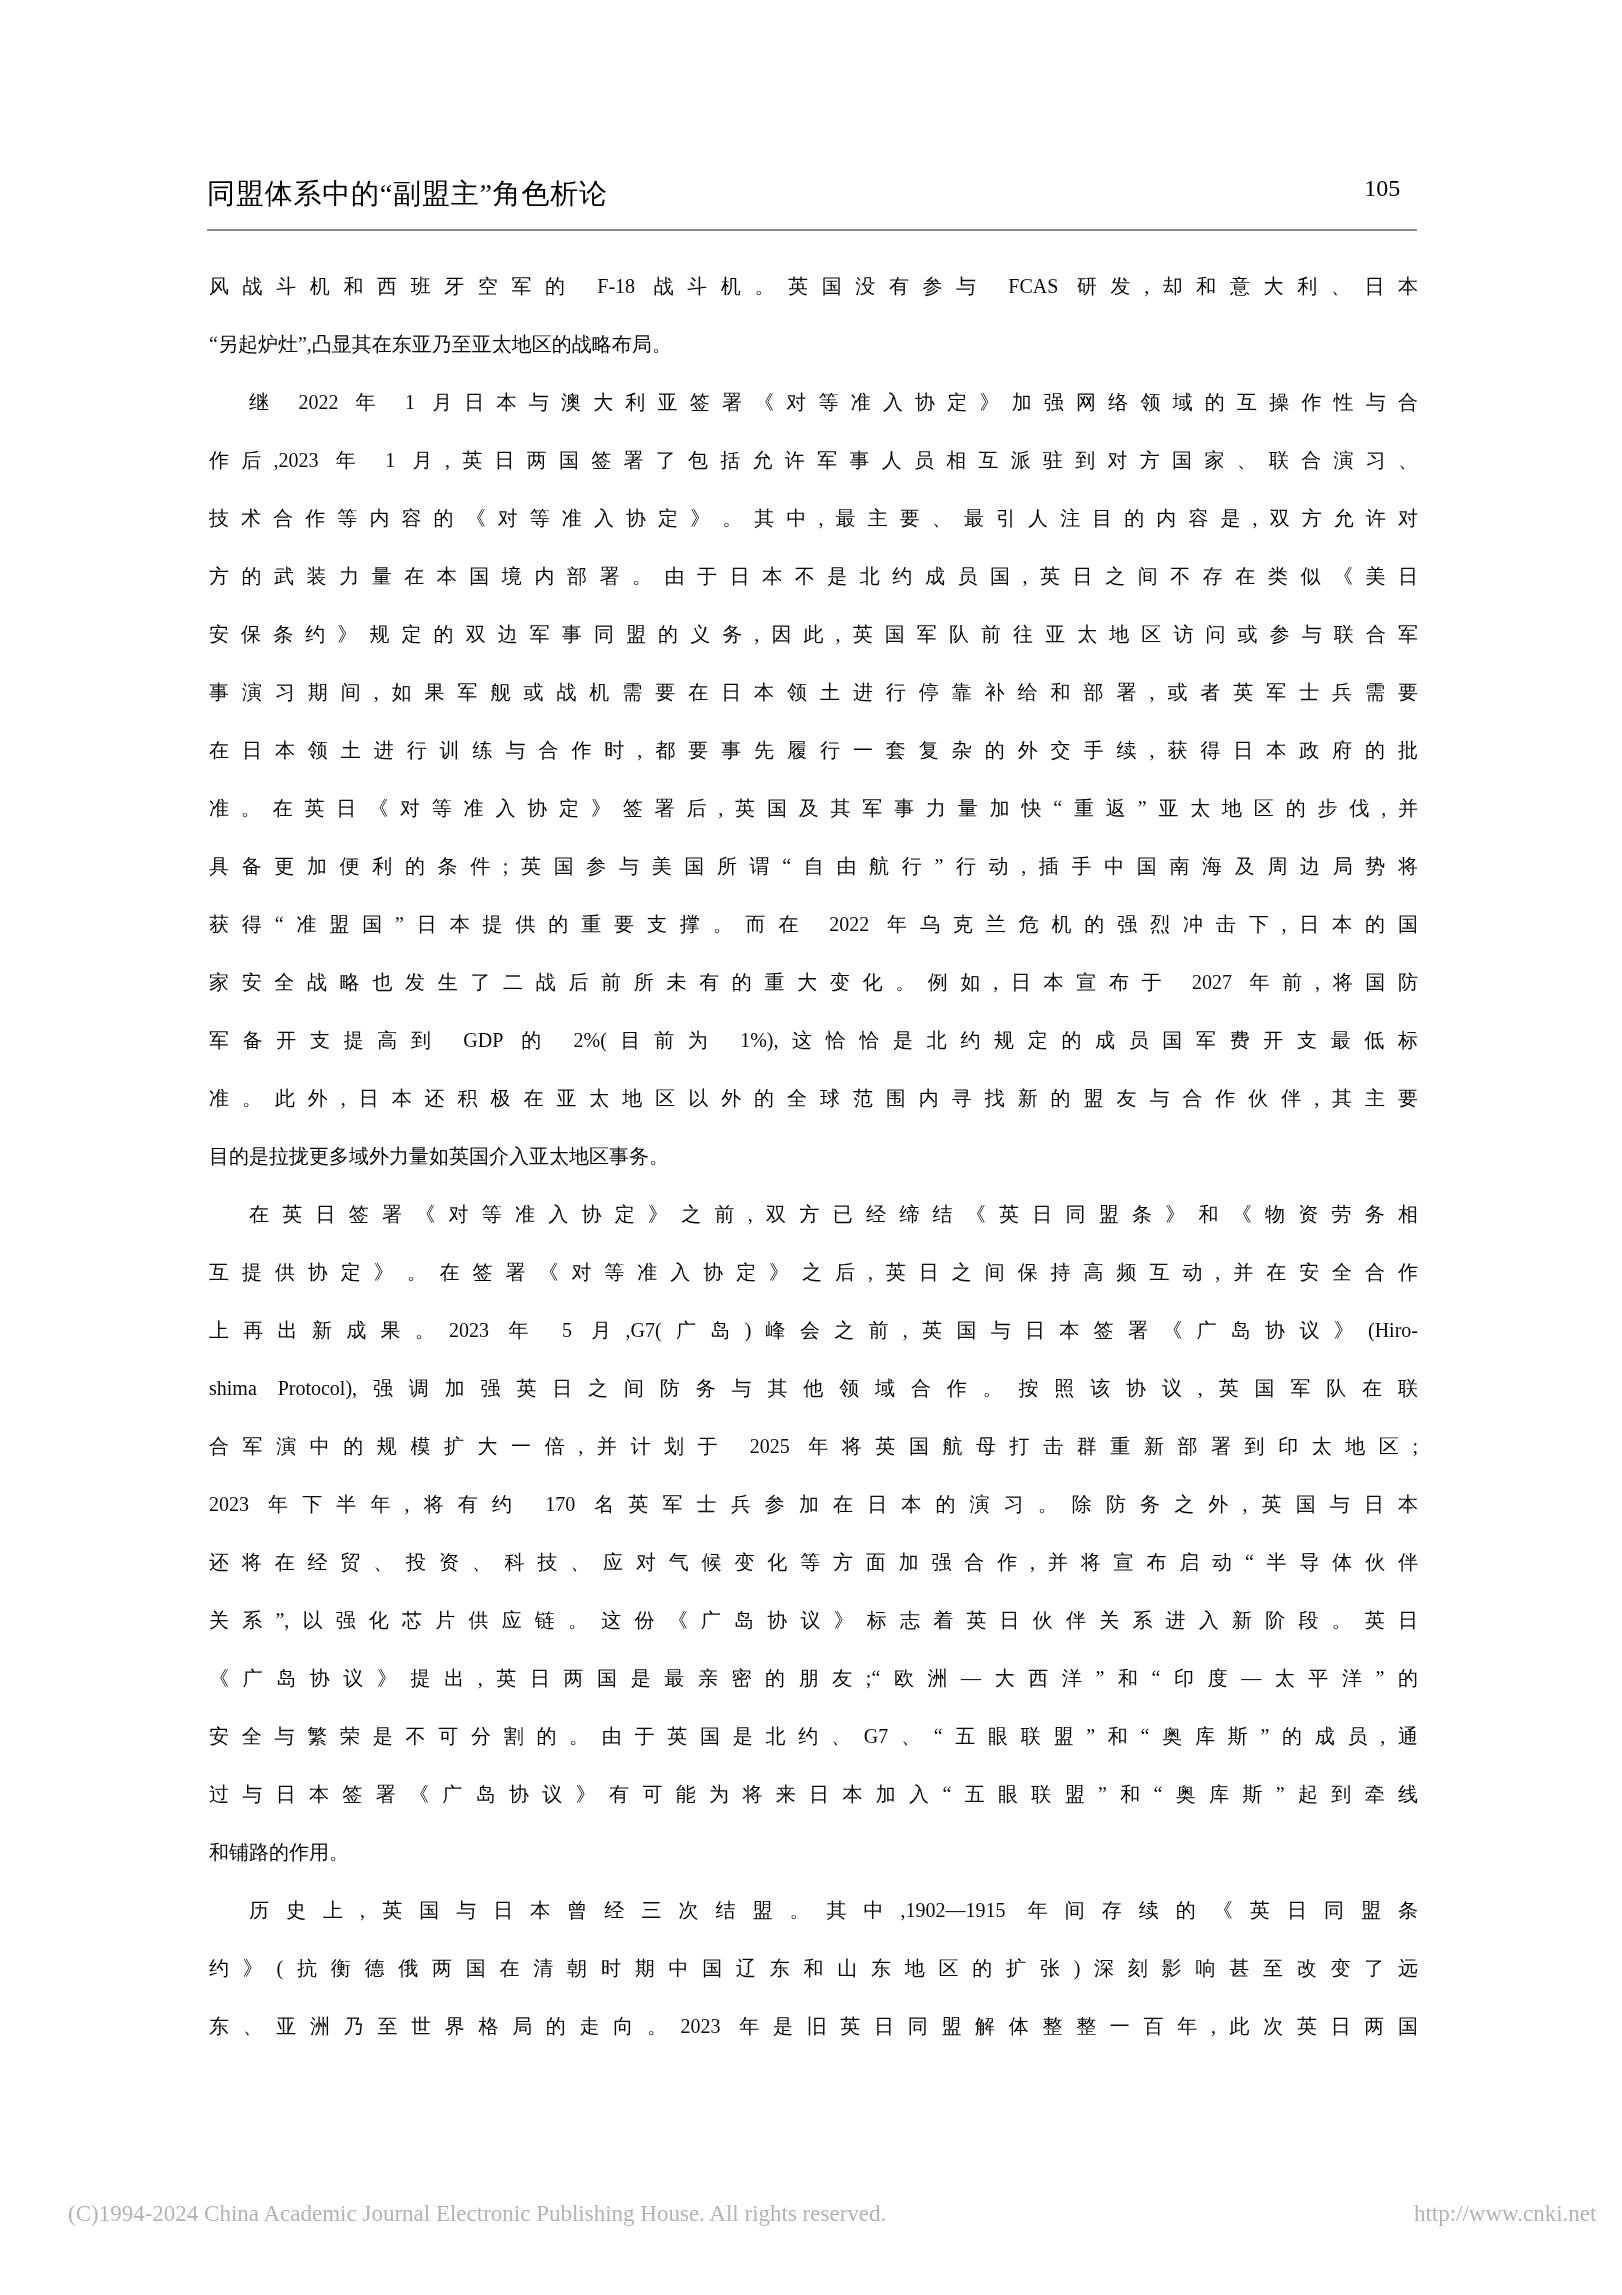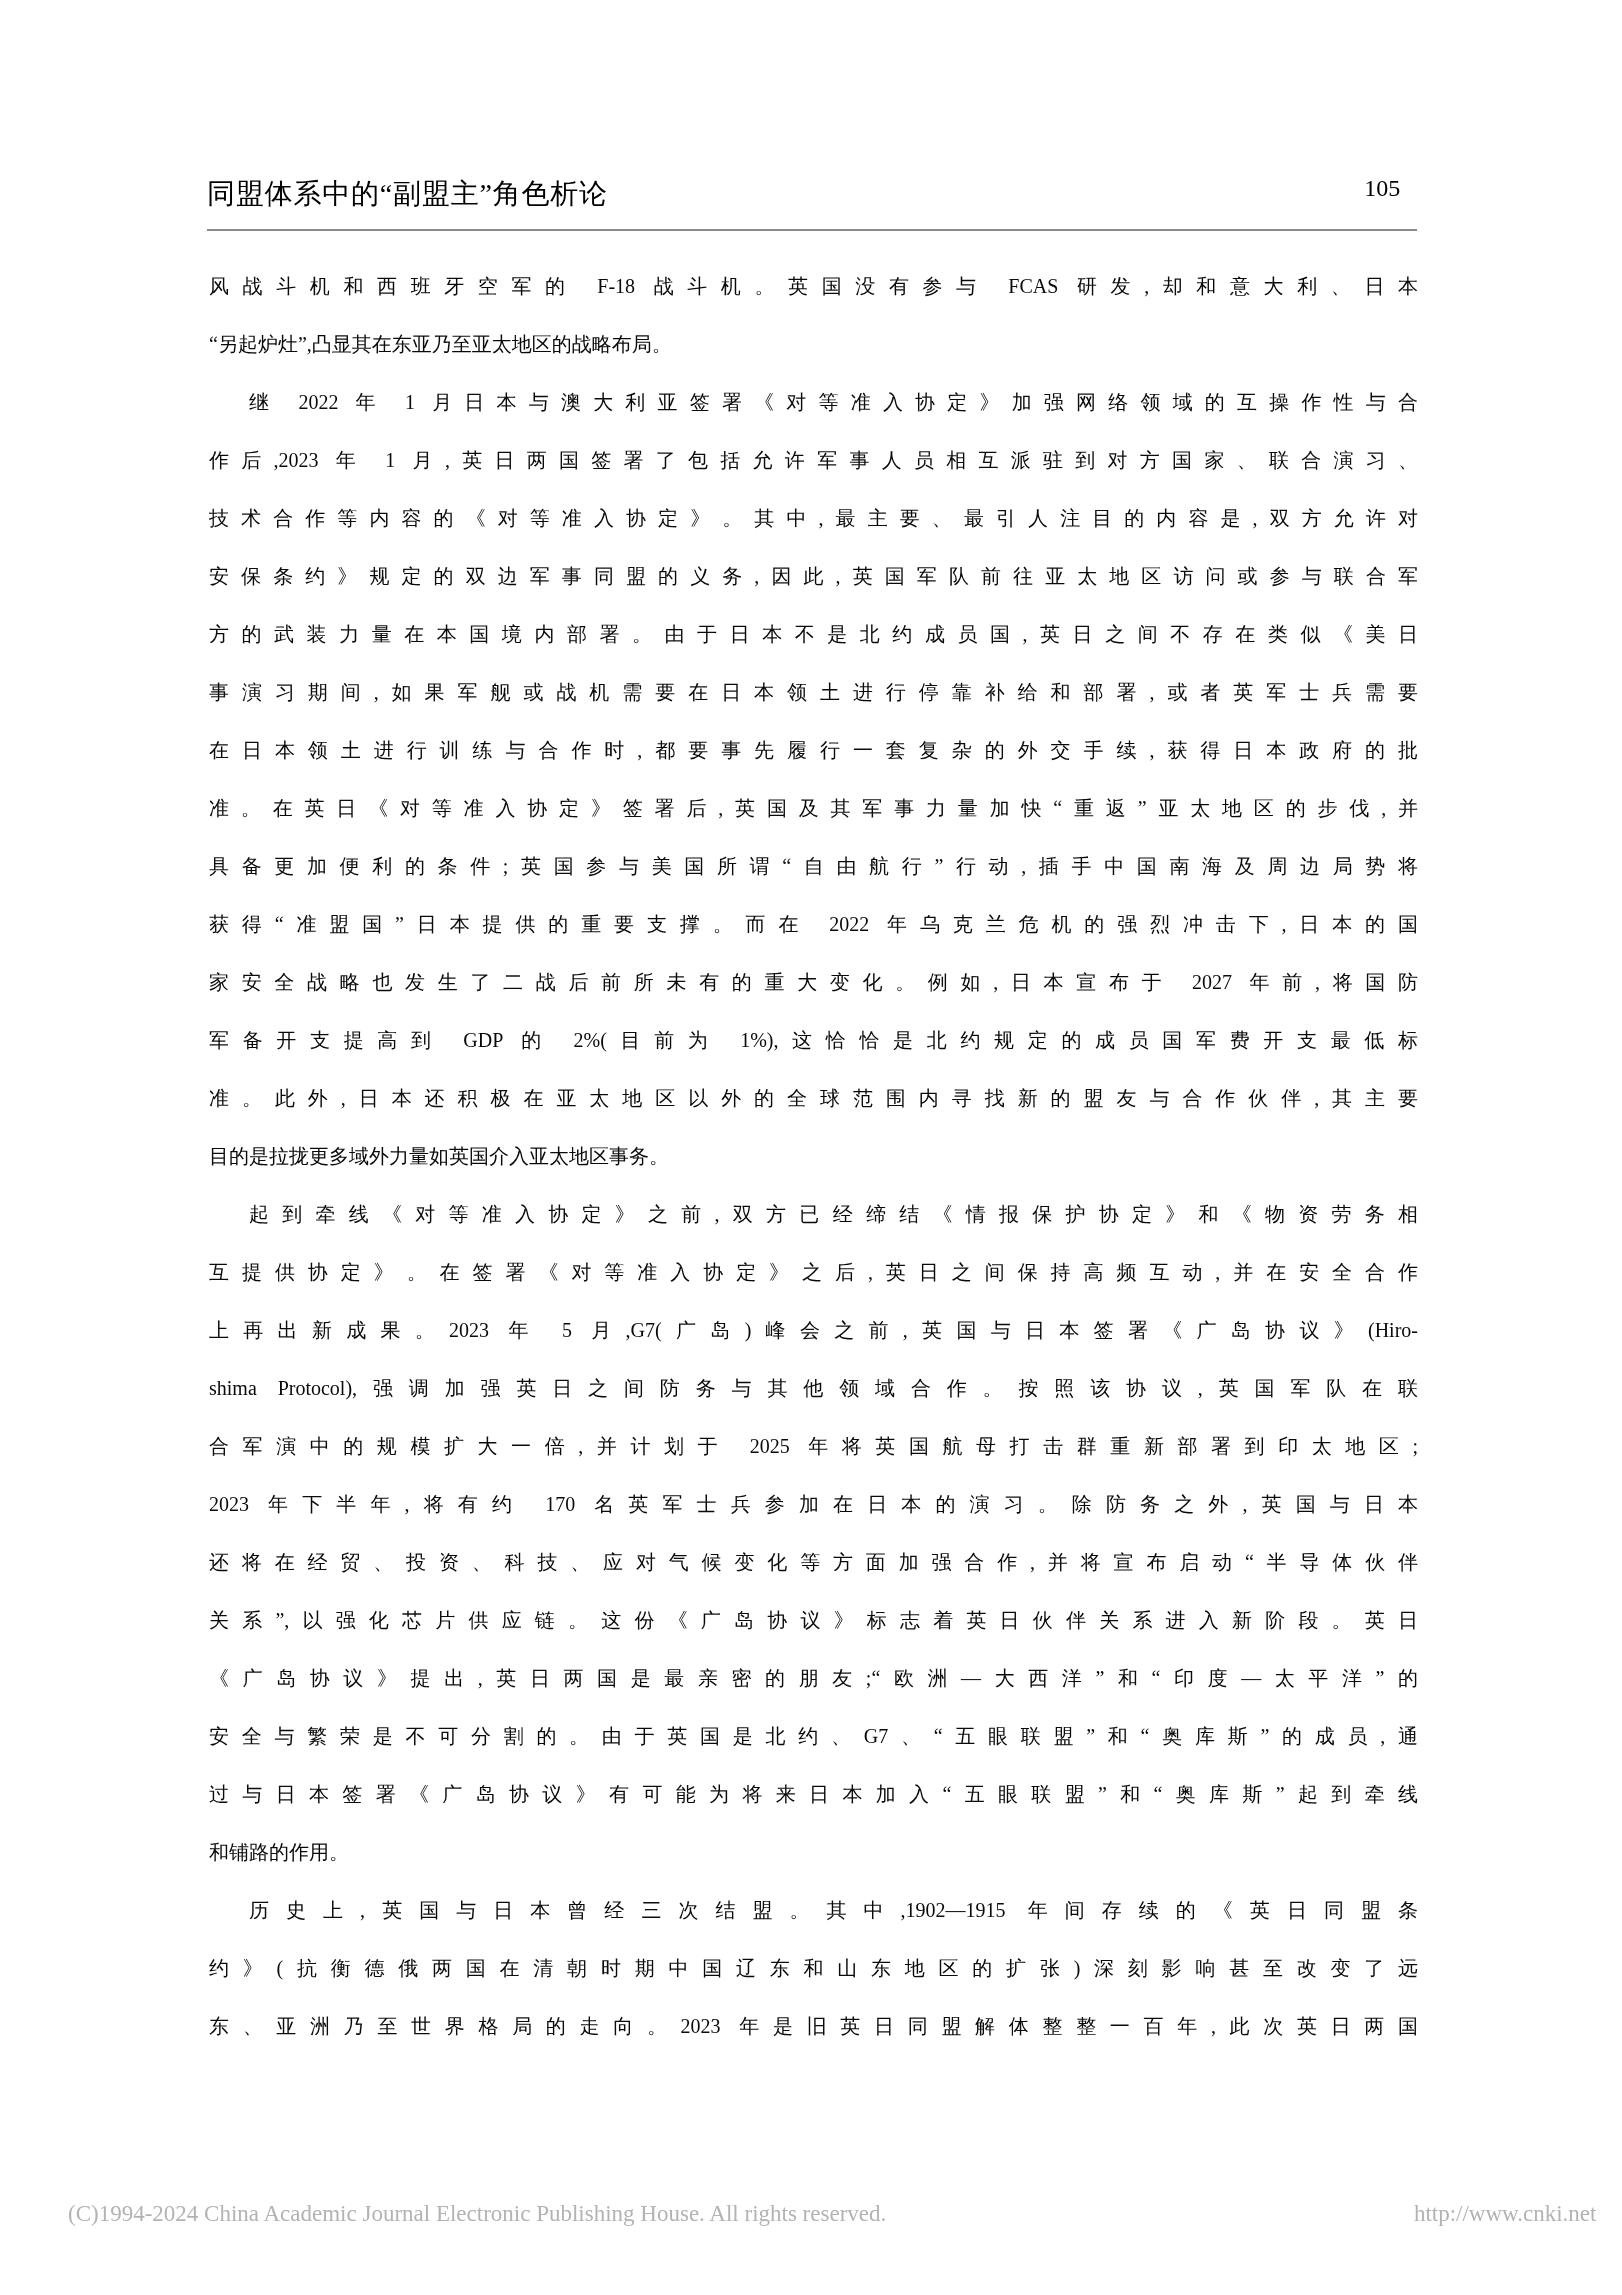--- a/index.html
+++ b/index.html
@@ -84,32 +84,32 @@
   <span class="page-number">105</span>
 </div>
 <div class="header-rule"></div>
 
 <div class="body-column">
     <div class="body-line">风战斗机和西班牙空军的 F-18 战斗机。英国没有参与 FCAS 研发,却和意大利、日本</div>
     <div class="body-line short">“另起炉灶”,凸显其在东亚乃至亚太地区的战略布局。</div>
     <div class="body-line indent">继 2022 年 1 月日本与澳大利亚签署《对等准入协定》加强网络领域的互操作性与合</div>
     <div class="body-line">作后,2023 年 1 月,英日两国签署了包括允许军事人员相互派驻到对方国家、联合演习、</div>
     <div class="body-line">技术合作等内容的《对等准入协定》。其中,最主要、最引人注目的内容是,双方允许对</div>
+    <div class="body-line">方的武装力量在本国境内部署。由于日本不是北约成员国,英日之间不存在类似《美日</div>
     <div class="body-line">安保条约》规定的双边军事同盟的义务,因此,英国军队前往亚太地区访问或参与联合军</div>
-    <div class="body-line">方的武装力量在本国境内部署。由于日本不是北约成员国,英日之间不存在类似《美日</div>
     <div class="body-line">事演习期间,如果军舰或战机需要在日本领土进行停靠补给和部署,或者英军士兵需要</div>
     <div class="body-line">在日本领土进行训练与合作时,都要事先履行一套复杂的外交手续,获得日本政府的批</div>
     <div class="body-line">准。在英日《对等准入协定》签署后,英国及其军事力量加快“重返”亚太地区的步伐,并</div>
     <div class="body-line">具备更加便利的条件;英国参与美国所谓“自由航行”行动,插手中国南海及周边局势将</div>
     <div class="body-line">获得“准盟国”日本提供的重要支撑。而在 2022 年乌克兰危机的强烈冲击下,日本的国</div>
     <div class="body-line">家安全战略也发生了二战后前所未有的重大变化。例如,日本宣布于 2027 年前,将国防</div>
     <div class="body-line">军备开支提高到 GDP 的 2%(目前为 1%),这恰恰是北约规定的成员国军费开支最低标</div>
     <div class="body-line">准。此外,日本还积极在亚太地区以外的全球范围内寻找新的盟友与合作伙伴,其主要</div>
     <div class="body-line short">目的是拉拢更多域外力量如英国介入亚太地区事务。</div>
-    <div class="body-line indent">起到牵线《对等准入协定》之前,双方已经缔结《情报保护协定》和《物资劳务相</div>
+    <div class="body-line indent">在英日签署《对等准入协定》之前,双方已经缔结《英日同盟条》和《物资劳务相</div>
     <div class="body-line">互提供协定》。在签署《对等准入协定》之后,英日之间保持高频互动,并在安全合作</div>
     <div class="body-line">上再出新成果。2023 年 5 月,G7(广岛)峰会之前,英国与日本签署《广岛协议》(Hiro-</div>
     <div class="body-line">shima Protocol),强调加强英日之间防务与其他领域合作。按照该协议,英国军队在联</div>
     <div class="body-line">合军演中的规模扩大一倍,并计划于 2025 年将英国航母打击群重新部署到印太地区;</div>
     <div class="body-line">2023 年下半年,将有约 170 名英军士兵参加在日本的演习。除防务之外,英国与日本</div>
     <div class="body-line">还将在经贸、投资、科技、应对气候变化等方面加强合作,并将宣布启动“半导体伙伴</div>
     <div class="body-line">关系”,以强化芯片供应链。这份《广岛协议》标志着英日伙伴关系进入新阶段。英日</div>
     <div class="body-line">《广岛协议》提出,英日两国是最亲密的朋友;“欧洲—大西洋”和“印度—太平洋”的</div>
     <div class="body-line">安全与繁荣是不可分割的。由于英国是北约、G7、“五眼联盟”和“奥库斯”的成员,通</div>
     <div class="body-line">过与日本签署《广岛协议》有可能为将来日本加入“五眼联盟”和“奥库斯”起到牵线</div>

